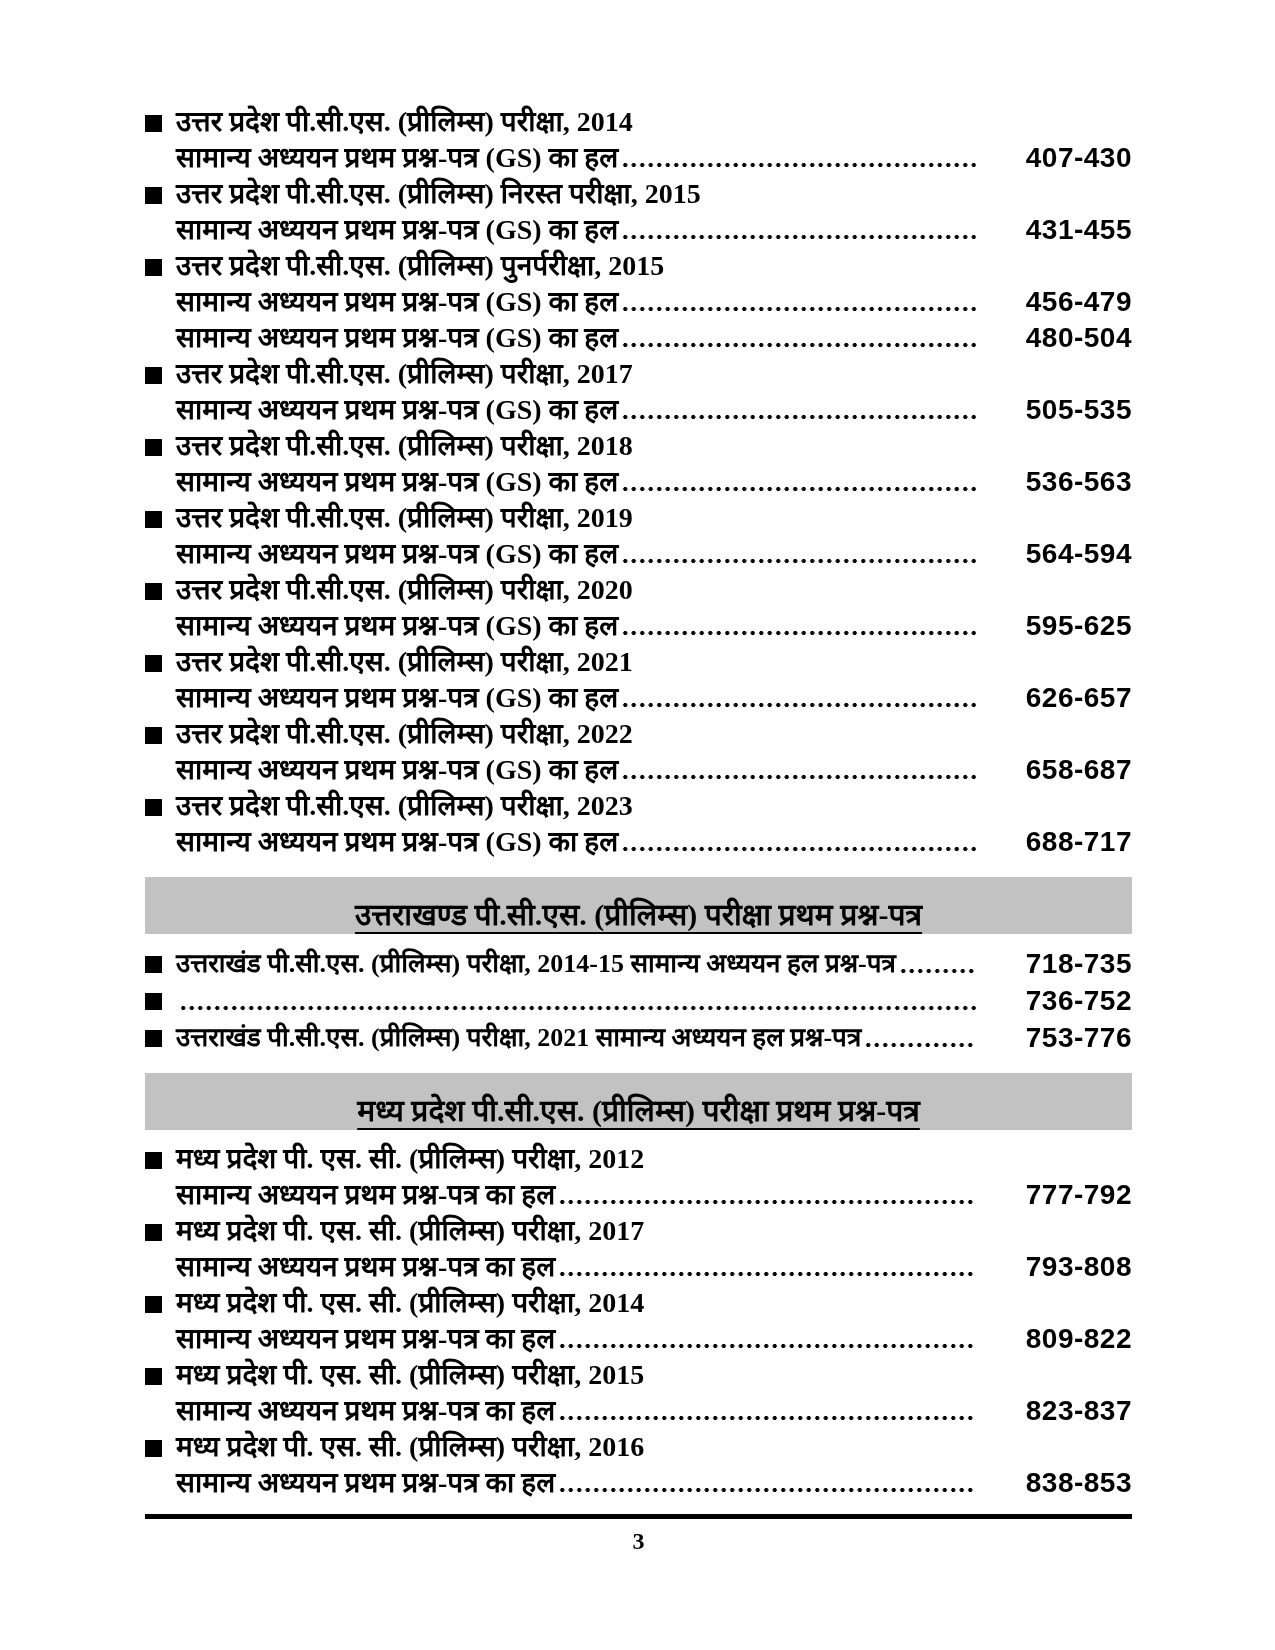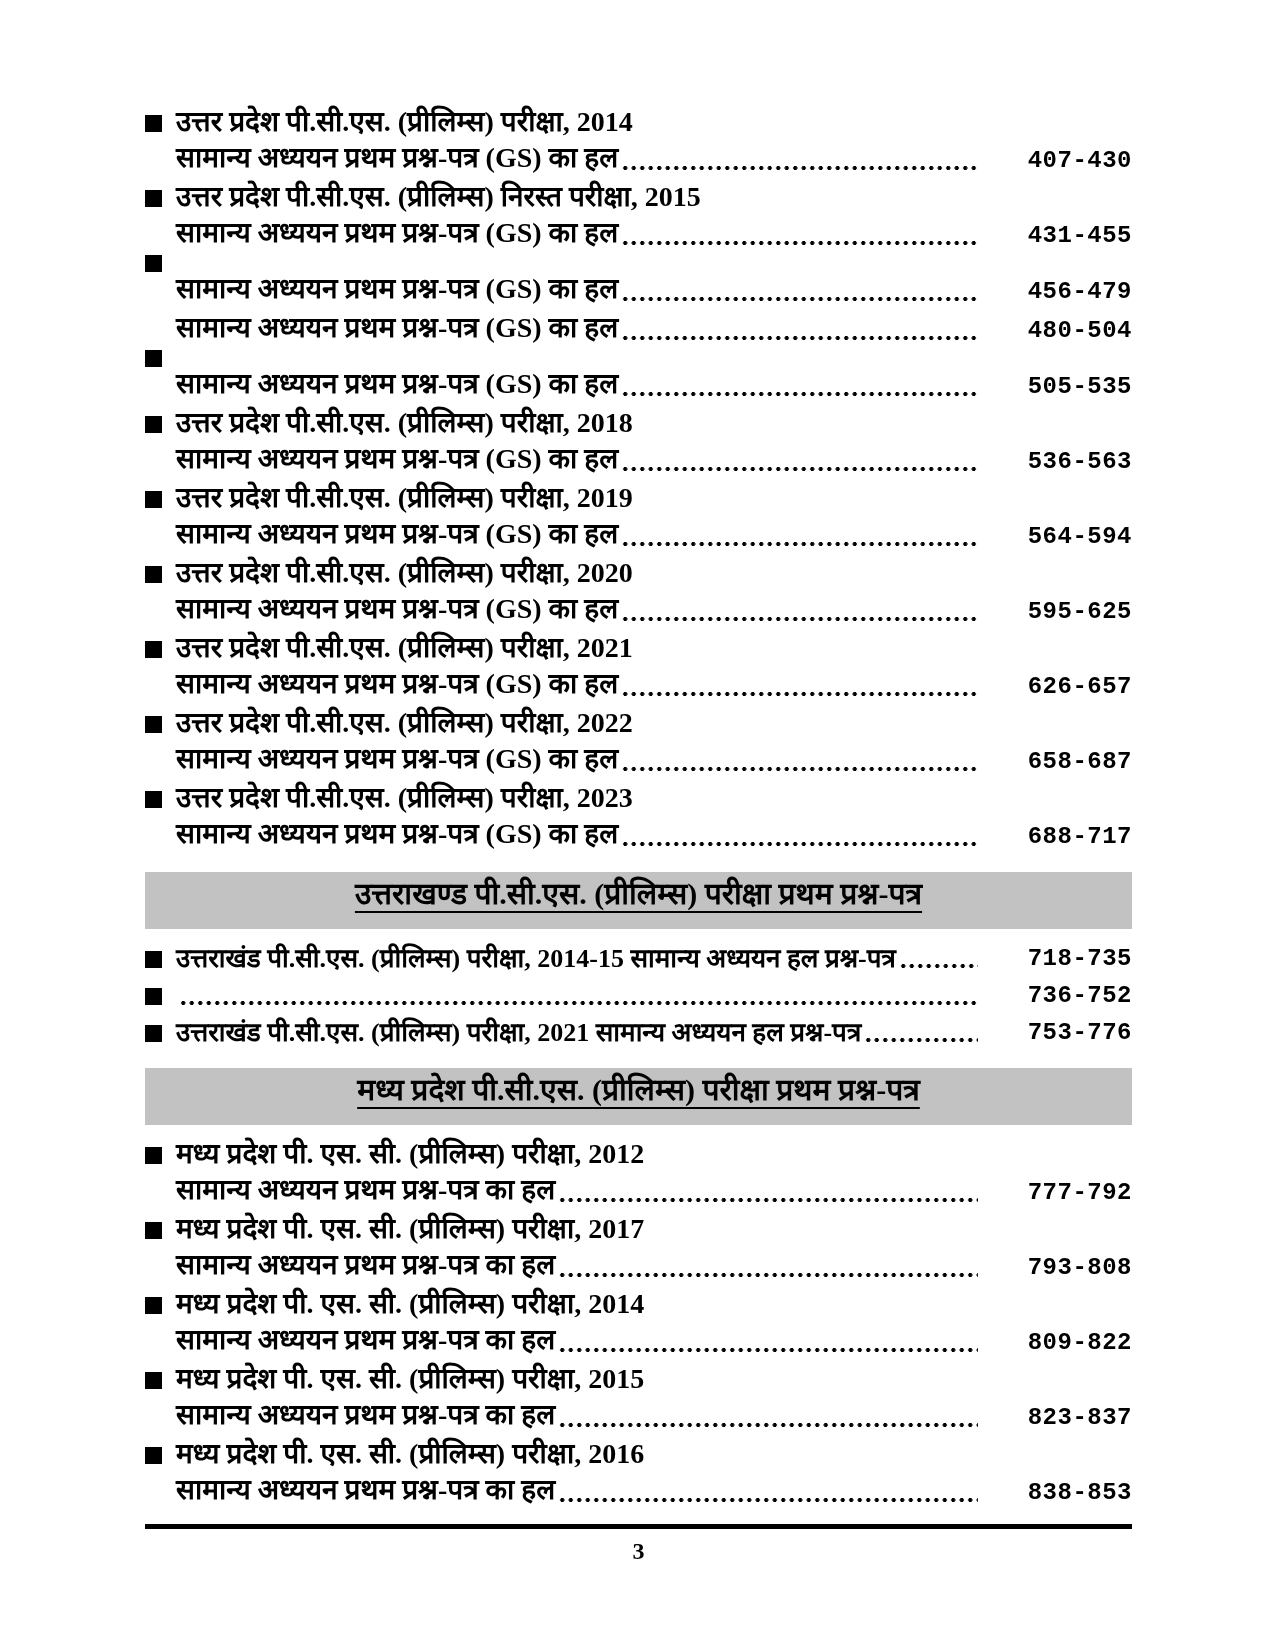--- a/index.html
+++ b/index.html
@@ -38,30 +38,30 @@
     align-self: flex-end;
     height: 8px;
     margin: 0 6px 7px 3px;
     background-image: radial-gradient(circle, #000 1.8px, rgba(0,0,0,0) 2.3px);
     background-size: 8.5px 8px;
     background-repeat: repeat-x;
     background-position: left bottom;
   }
   .pages {
     flex: none;
-    font-family: Liberation Mono, monospace;
-    font-size: 24px;
+    font-family: Liberation Sans, sans-serif;
+    font-size: 28px;
     letter-spacing: 0.5px;
     margin-left: 44px;
   }
   .section-band {
     background: #c2c2c2;
     height: 57px;
     display: flex;
-    align-items: flex-start;
+    align-items: flex-end;
     justify-content: center;
     margin: 17px 0 11px 0;
   }
   .band-text {
     font-size: 30px;
     text-decoration: underline;
     text-decoration-thickness: 2px;
     text-underline-offset: 7px;
     white-space: nowrap;
   }
@@ -103,39 +103,41 @@
     <div class="row sub-row">
       <span>सामान्य अध्ययन प्रथम प्रश्न-पत्र (GS) का हल</span>
       <span class="leader"></span>
       <span class="pages">431-455</span>
     </div>
   </div>
 
   <div class="entry">
     <div class="row">
       <span class="bullet"></span>
+      <span>उत्तर प्रदेश पी.सी.एस. (प्रीलिम्स) पुनर्परीक्षा, 2015</span>
     </div>
     <div class="row sub-row">
       <span>सामान्य अध्ययन प्रथम प्रश्न-पत्र (GS) का हल</span>
       <span class="leader"></span>
       <span class="pages">456-479</span>
     </div>
   </div>
 
   <div class="entry">
     <div class="row sub-row">
       <span>सामान्य अध्ययन प्रथम प्रश्न-पत्र (GS) का हल</span>
       <span class="leader"></span>
       <span class="pages">480-504</span>
     </div>
   </div>
 
   <div class="entry">
     <div class="row">
       <span class="bullet"></span>
+      <span>उत्तर प्रदेश पी.सी.एस. (प्रीलिम्स) परीक्षा, 2017</span>
     </div>
     <div class="row sub-row">
       <span>सामान्य अध्ययन प्रथम प्रश्न-पत्र (GS) का हल</span>
       <span class="leader"></span>
       <span class="pages">505-535</span>
     </div>
   </div>
 
   <div class="entry">
     <div class="row">

